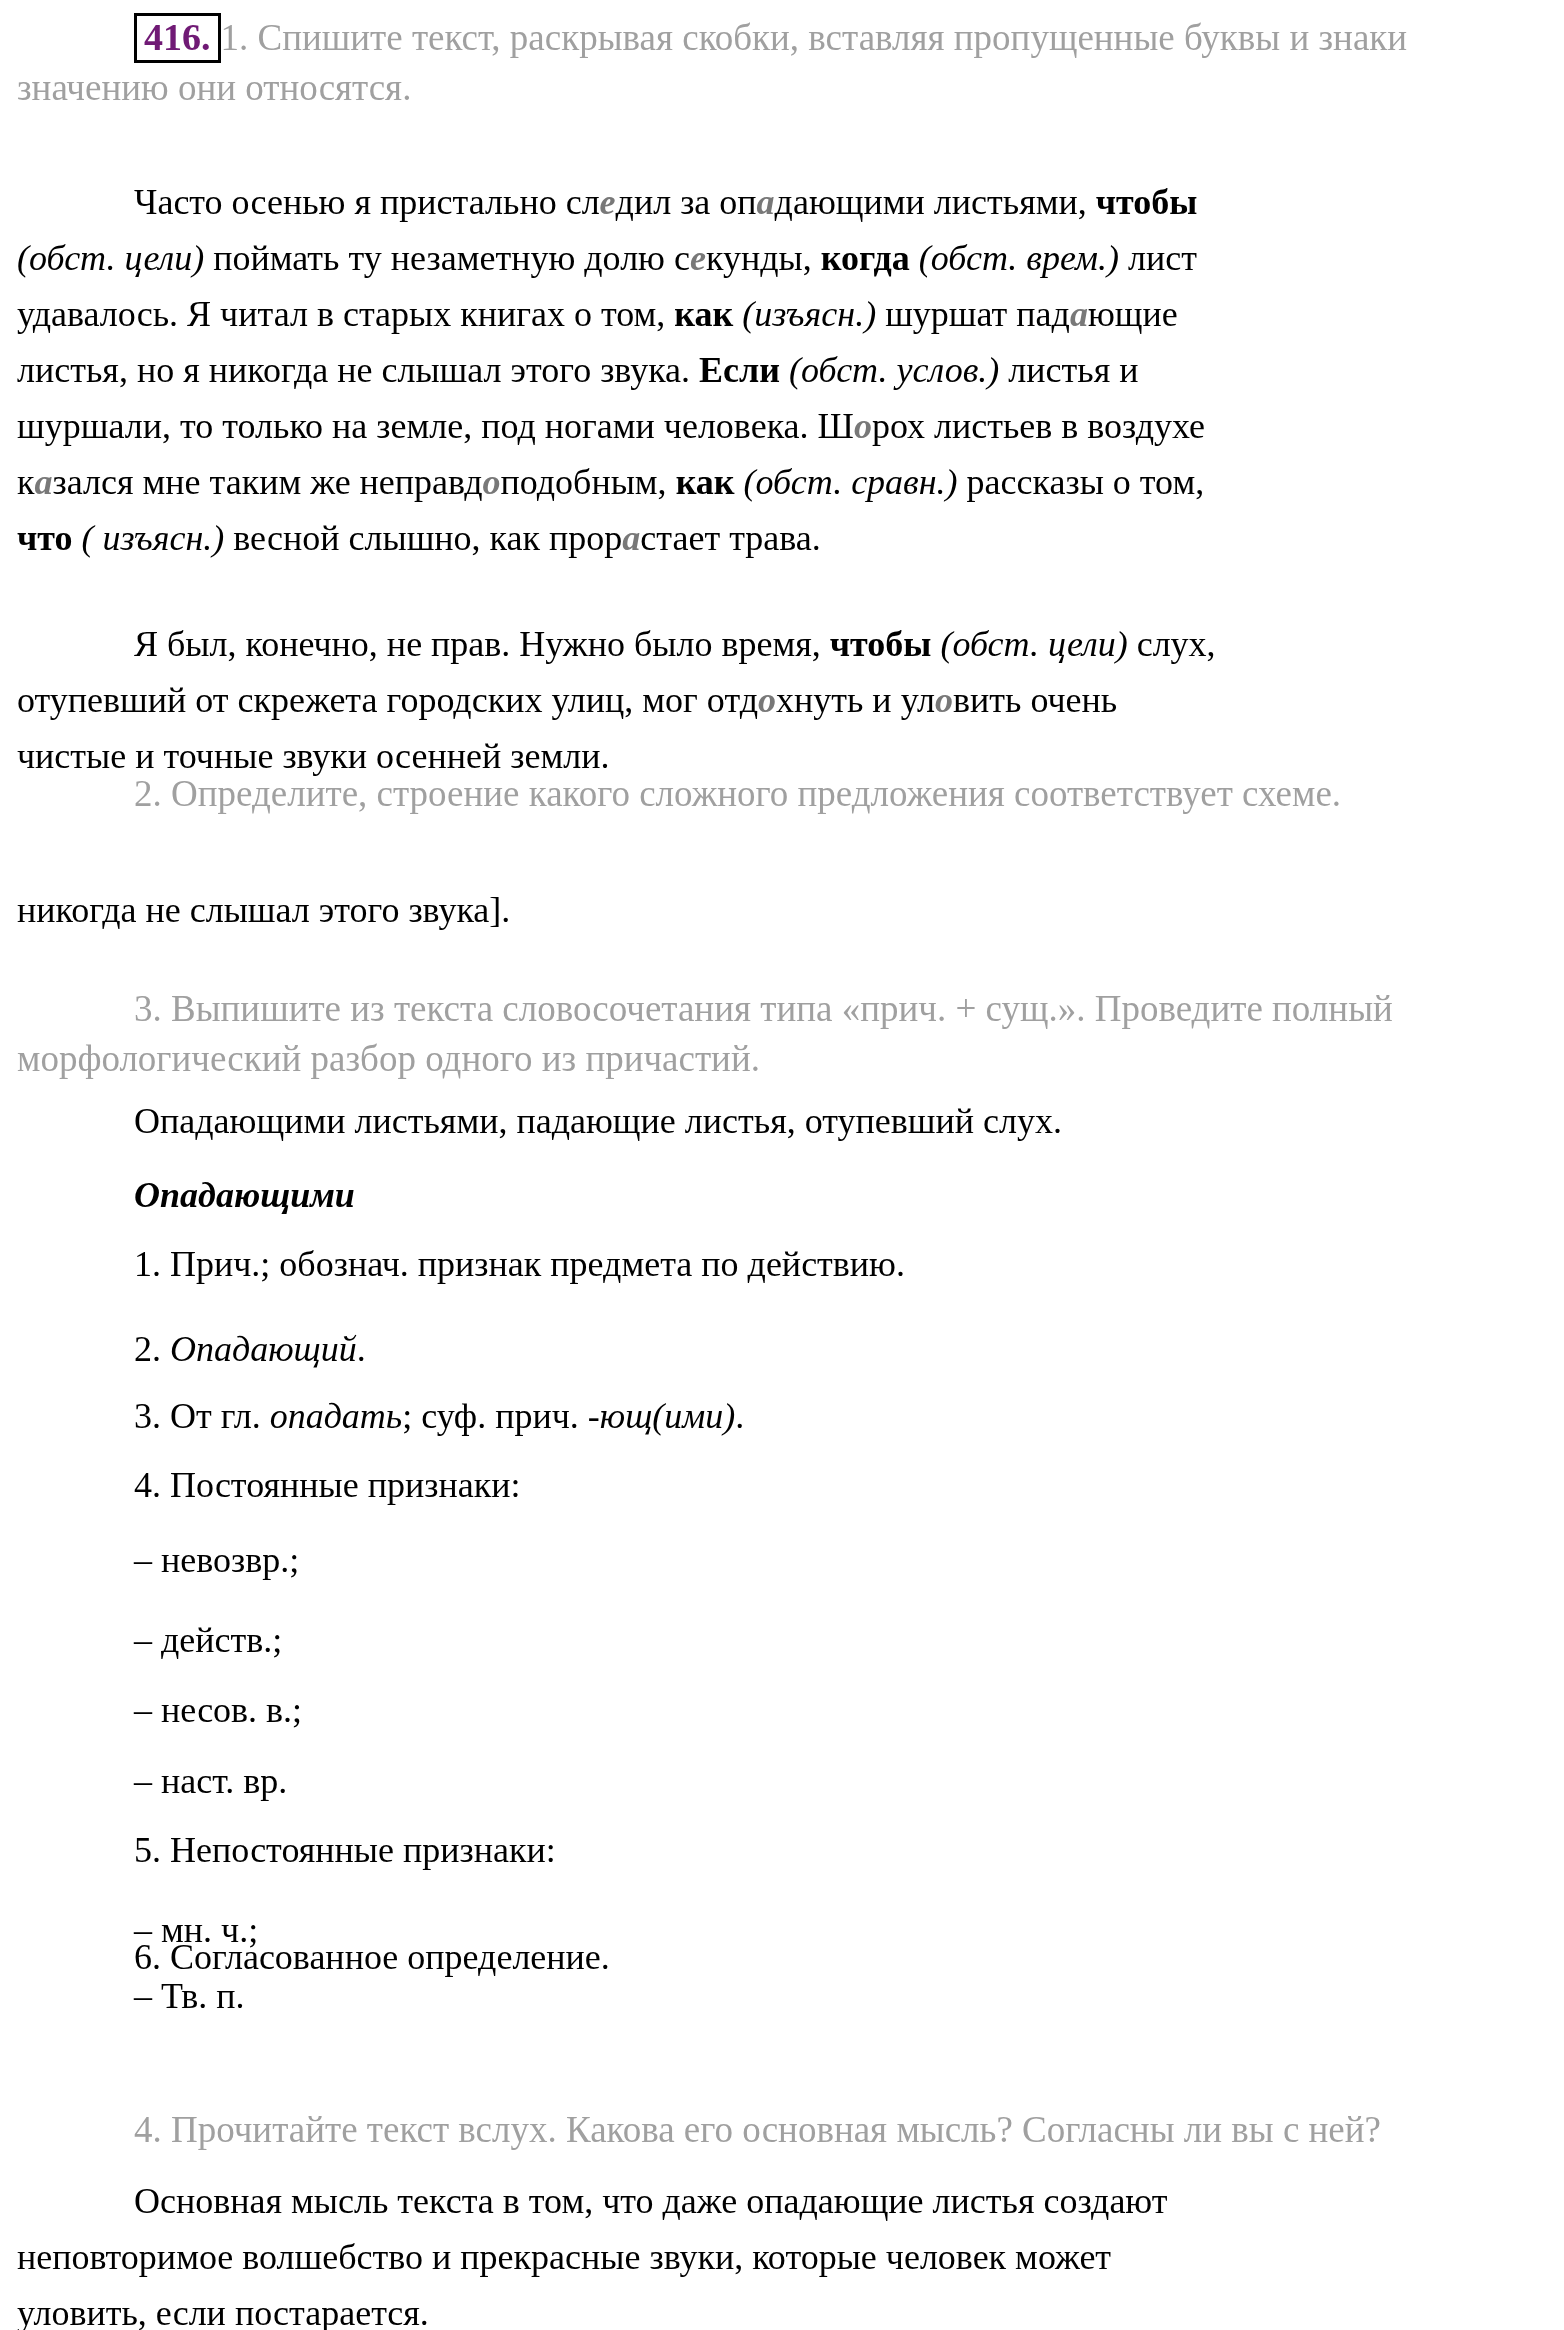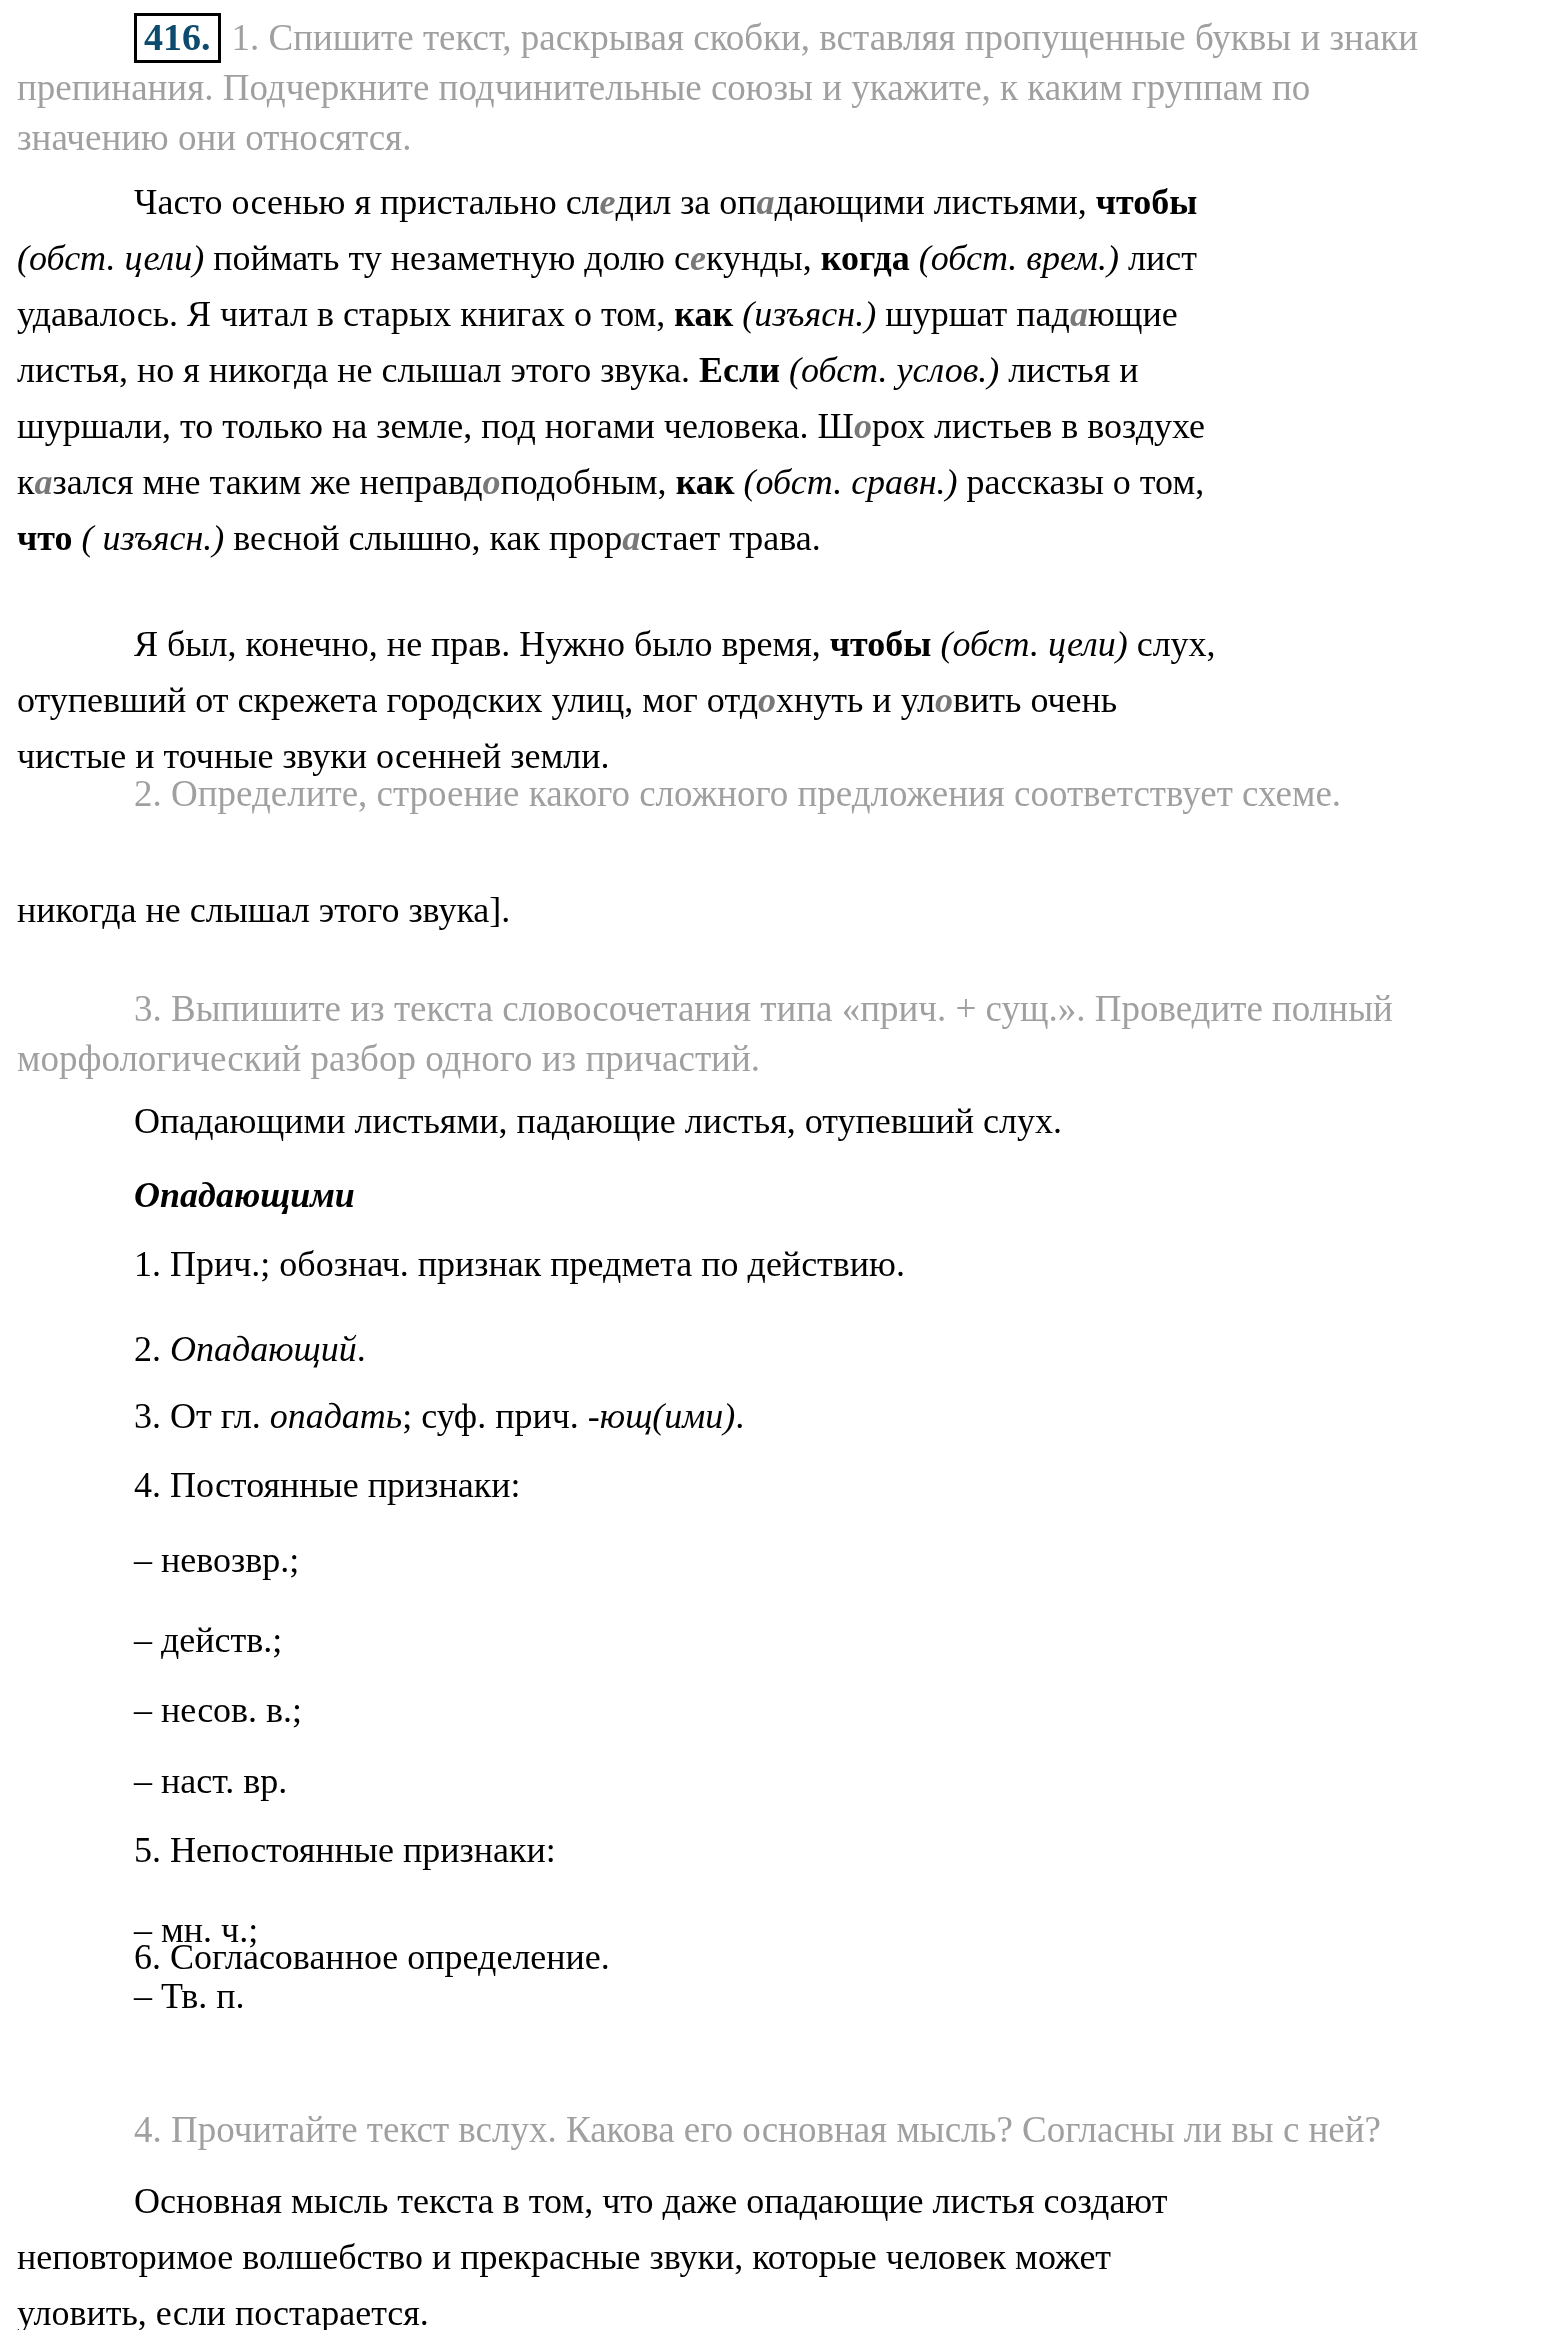--- a/index.html
+++ b/index.html
@@ -11,23 +11,23 @@
   .blk{position:absolute;left:17px;right:0}
   .body-text{font-size:36px;line-height:56px}
   .gray-text{font-size:37px;line-height:50px;color:#a0a0a0}
   .ln{white-space:nowrap}
   .ln.first{padding-left:117px}
   .b{font-weight:bold}
   .i{font-style:italic}
   .bi{font-weight:bold;font-style:italic}
   .ins{color:#787878;font-weight:bold;font-style:italic}
   .exbox{
-    display:inline-block;border:3.9px solid #000;color:#0c4a6e;
+    display:inline-block;border:3.9px solid #000;color:#701a75;
     font-weight:bold;font-style:normal;font-size:38px;line-height:1;
-    padding:2.3px 7px 4.7px;margin-right:11px;vertical-align:baseline;
+    padding:2.3px 7px 4.7px;vertical-align:baseline;
   }
   #b-header{top:12.5px}
   #b-para1{top:174px}
   #b-para2{top:616px}
   #b-task2{top:769px}
   #b-scheme{top:882px}
   #b-task3{top:984px}
   #b-phrases{top:1093px}
   #b-morphword{top:1167px}
   #b-m1{top:1236px}
@@ -43,21 +43,20 @@
   #b-m5b{top:1968px}
   #b-m6{top:1929px}
   #b-task4{top:2105px}
   #b-final{top:2173px}
 </style>
 </head>
 <body>
 
 <div class="blk gray-text" id="b-header">
     <div class="ln first"><span class="exbox">416.</span><span>1. Спишите текст, раскрывая скобки, вставляя пропущенные буквы и знаки</span></div>
-    <div class="ln"><span>препинания. Подчеркните подчинительные союзы и укажите, к каким группам по</span></div>
     <div class="ln"><span>значению они относятся.</span></div>
   </div>
 <div class="blk body-text" id="b-para1">
     <div class="ln first"><span>Часто осенью я пристально сл</span><span class="ins">е</span><span>дил за оп</span><span class="ins">а</span><span>дающими листьями, </span><span class="b">чтобы</span></div>
     <div class="ln"><span class="i">(обст. цели)</span><span> поймать ту незаметную долю с</span><span class="ins">е</span><span>кунды, </span><span class="b">когда</span><span> </span><span class="i">(обст. врем.)</span><span> лист</span></div>
     <div class="ln"><span>удавалось. Я читал в старых книгах о том, </span><span class="b">как</span><span> </span><span class="i">(изъясн.)</span><span> шуршат пад</span><span class="ins">а</span><span>ющие</span></div>
     <div class="ln"><span>листья, но я никогда не слышал этого звука. </span><span class="b">Если</span><span> </span><span class="i">(обст. услов.)</span><span> листья и</span></div>
     <div class="ln"><span>шуршали, то только на земле, под ногами человека. Ш</span><span class="ins">о</span><span>рох листьев в воздухе</span></div>
     <div class="ln"><span>к</span><span class="ins">а</span><span>зался мне таким же неправд</span><span class="ins">о</span><span>подобным, </span><span class="b">как</span><span> </span><span class="i">(обст. сравн.)</span><span> рассказы о том,</span></div>
     <div class="ln"><span class="b">что</span><span> </span><span class="i">( изъясн.)</span><span> весной слышно, как прор</span><span class="ins">а</span><span>стает трава.</span></div>

